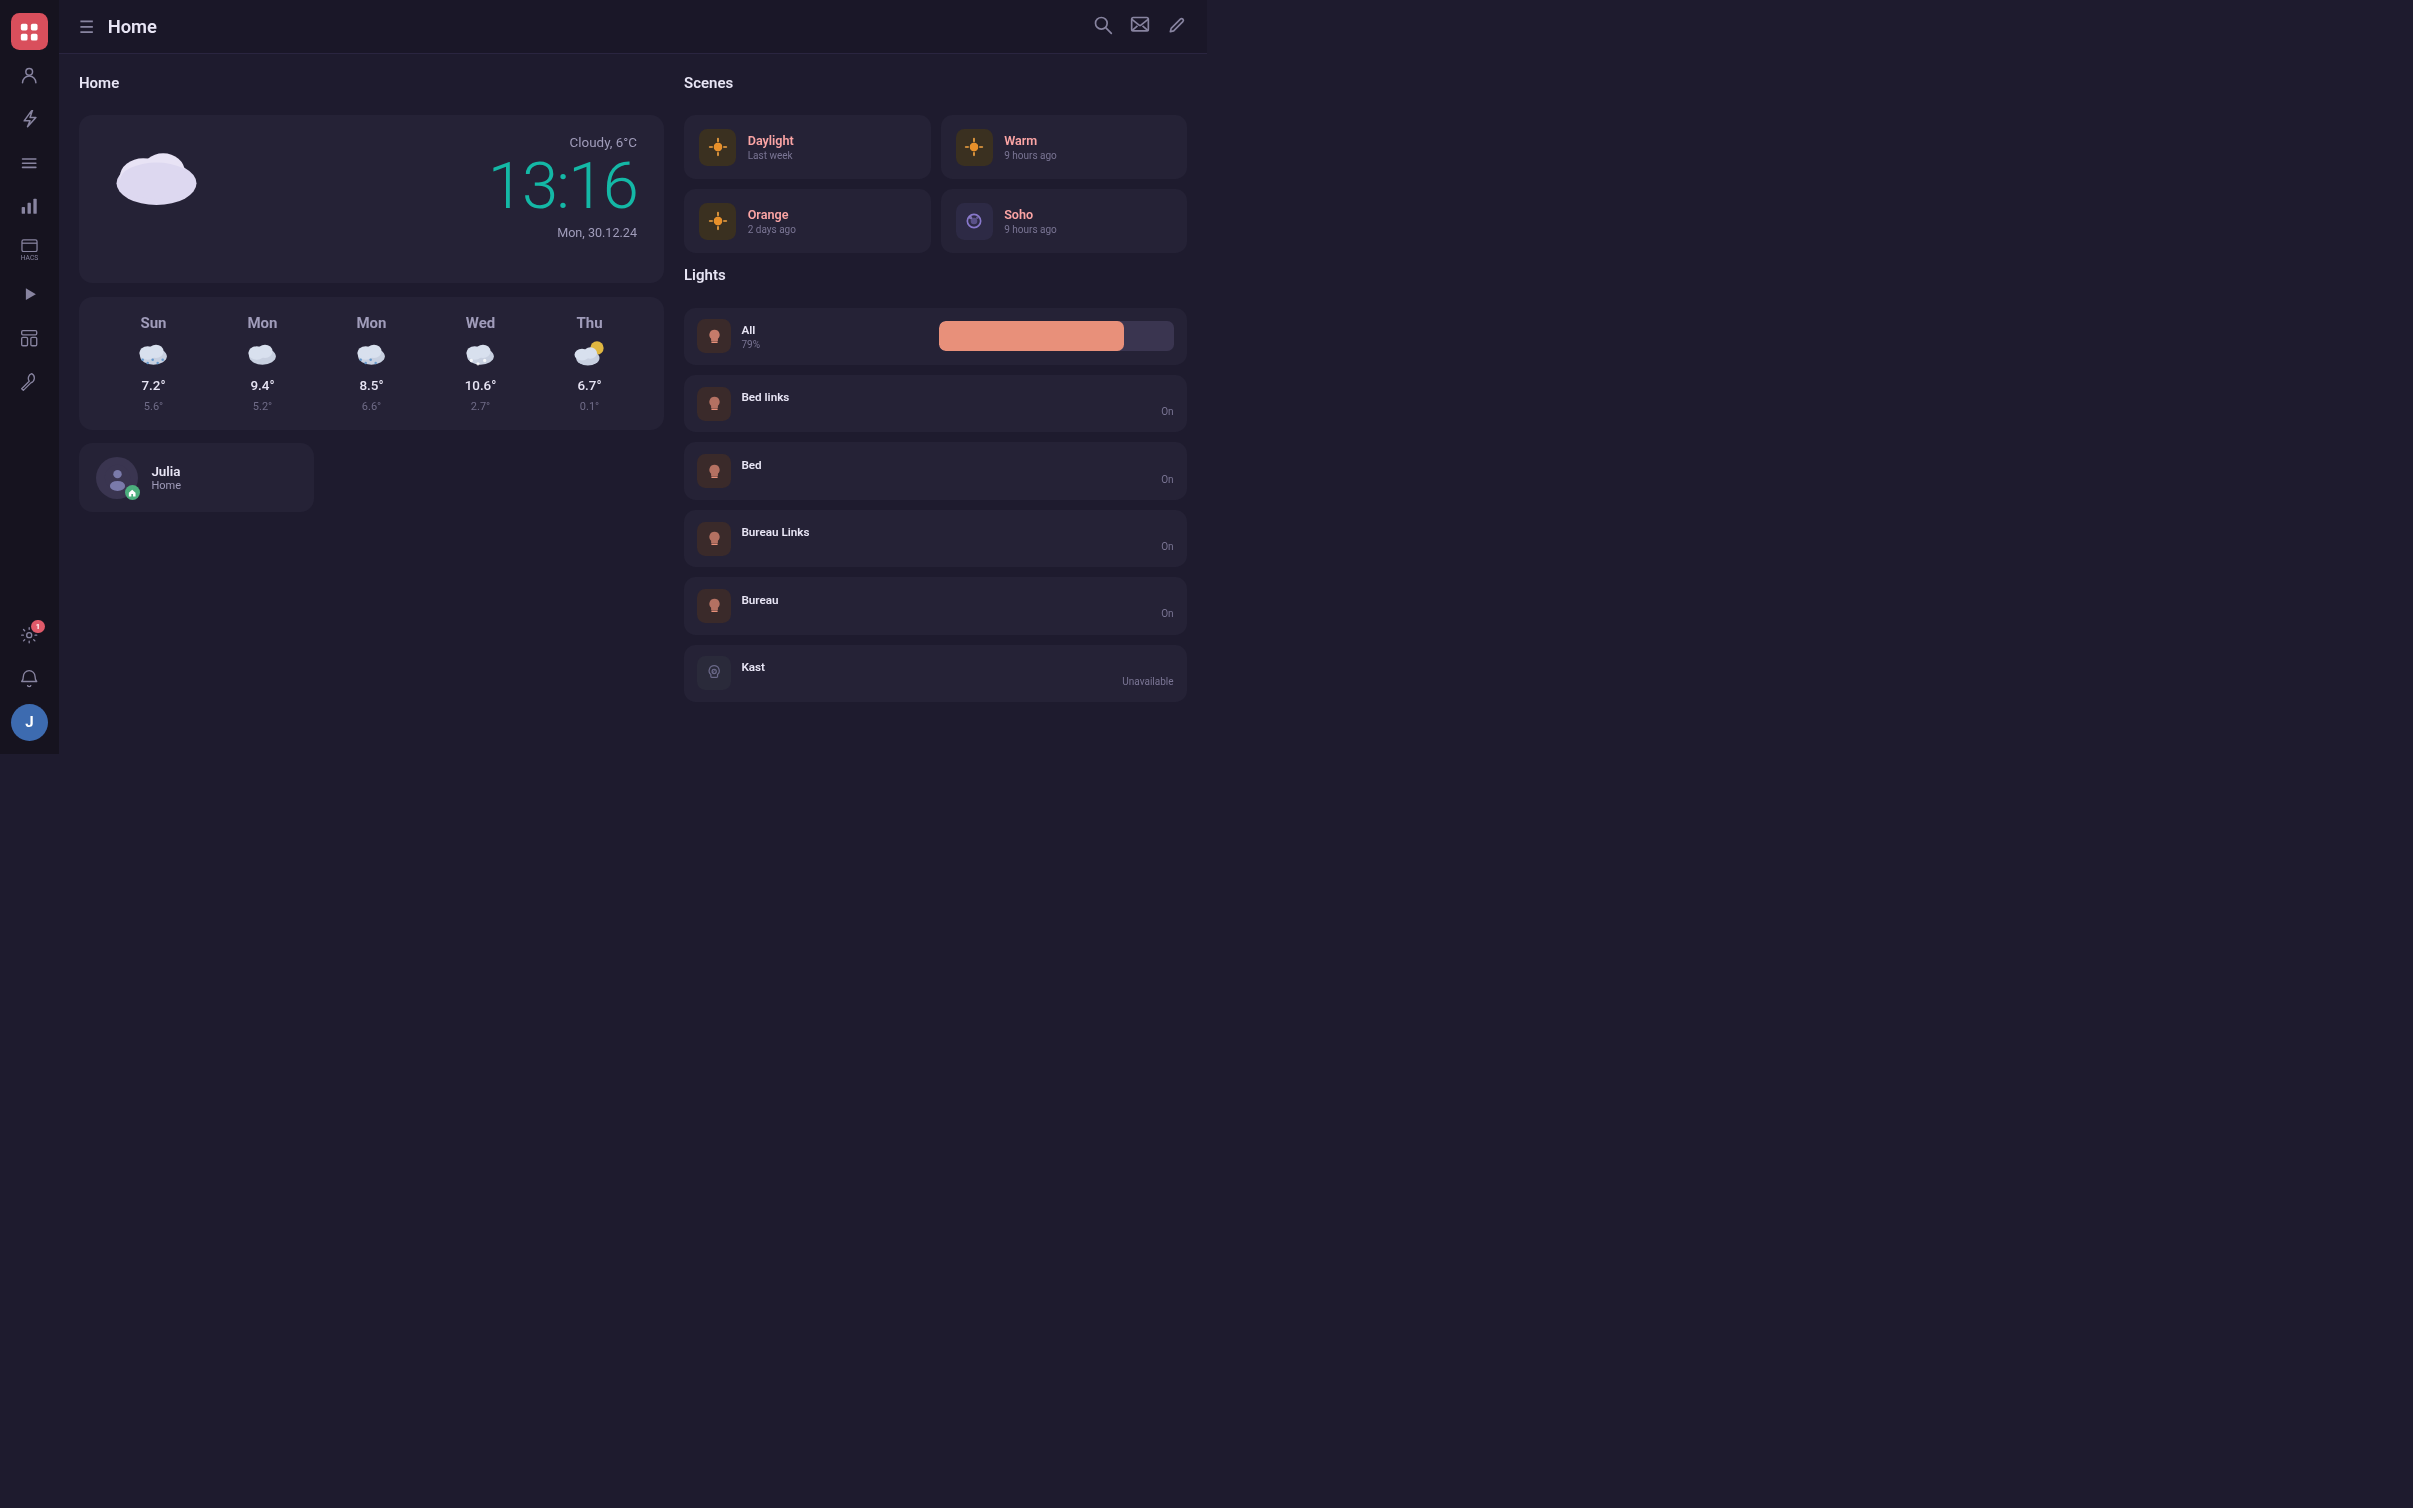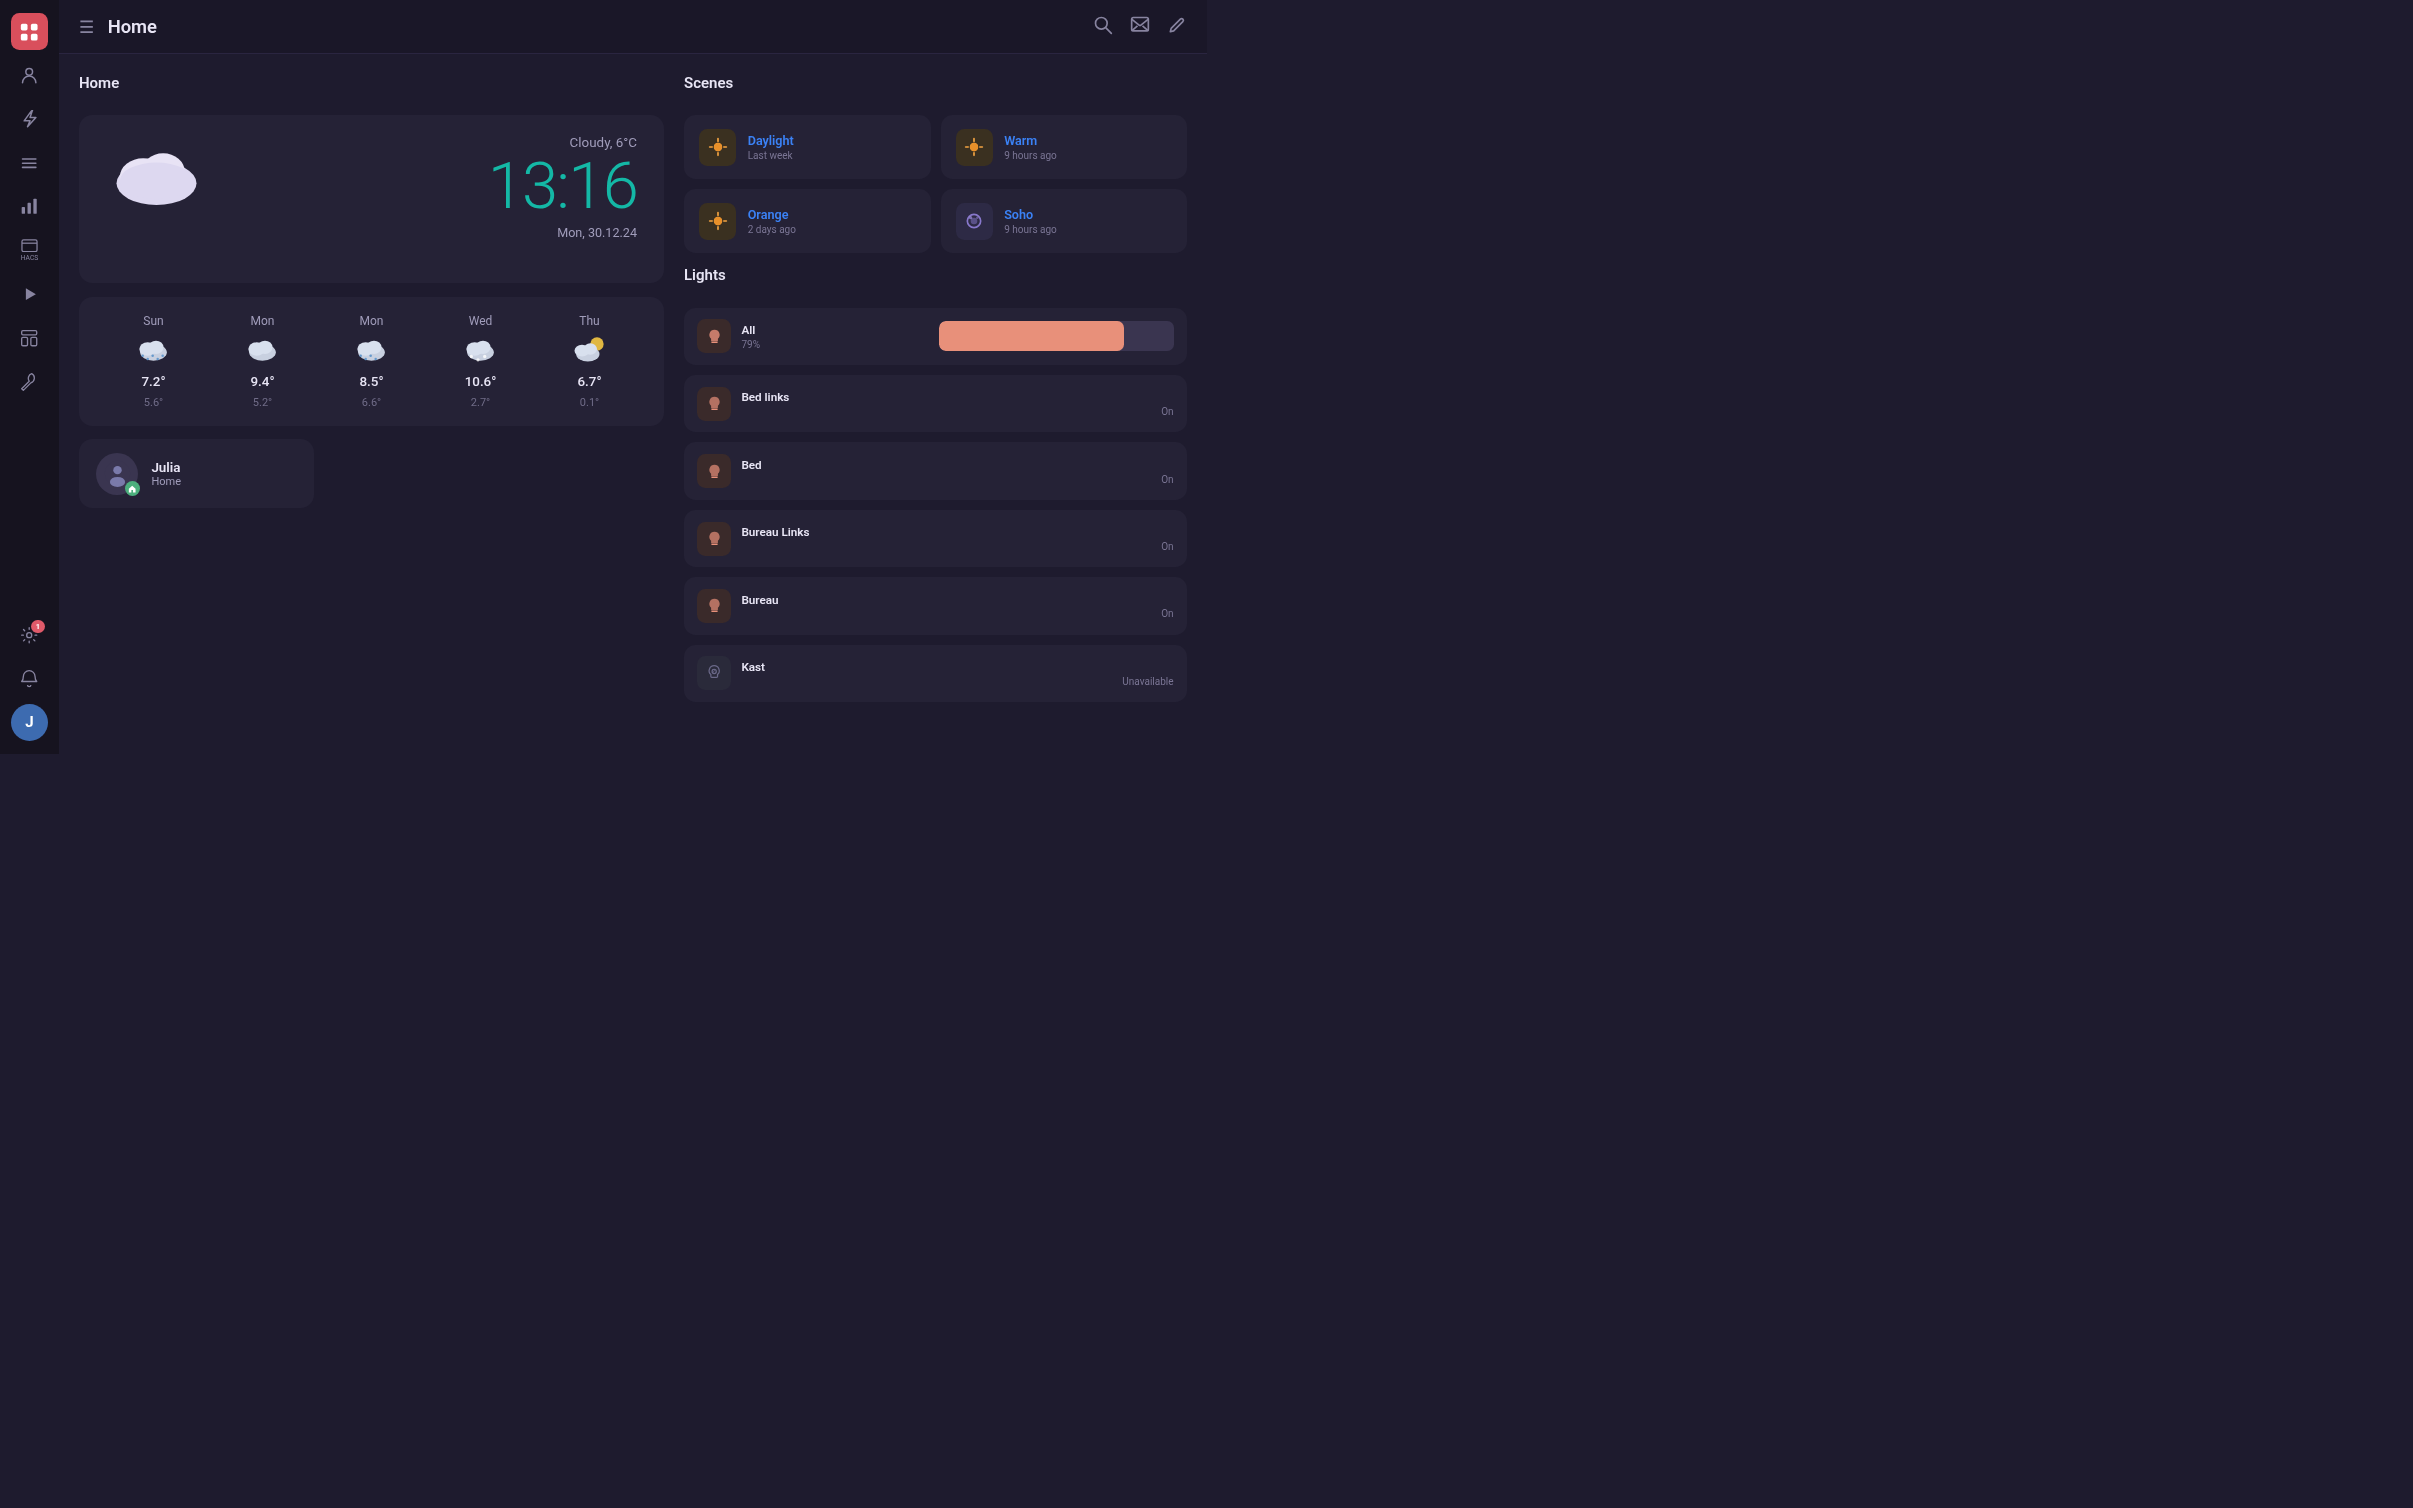--- a/index.html
+++ b/index.html
@@ -174,23 +174,23 @@
       justify-content: space-around;
       align-items: center;
     }
     .forecast-day {
       display: flex;
       flex-direction: column;
       align-items: center;
       gap: 6.7px;
     }
     .forecast-day-name {
-      font-size: 12px;
+      font-size: 15px;
       color: #a09cba;
-      font-weight: 400;
+      font-weight: 700;
     }
     .forecast-high {
       font-size: 13.4px;
       color: #e8e5f5;
       font-weight: 500;
     }
     .forecast-low {
       font-size: 11px;
       color: #706c88;
     }
@@ -272,21 +272,21 @@
       align-items: center;
       justify-content: center;
       font-size: 18.4px;
     }
     .scene-icon-wrap.purple {
       background: #2d2a45;
     }
     .scene-name {
       font-size: 12.6px;
       font-weight: 600;
-      color: #3b82f6;
+      color: #fca5a5;
     }
     .scene-time {
       font-size: 10px;
       color: #7a7594;
       margin-top: 1.7px;
     }
 
     
     .lights-grid {
       display: grid;

